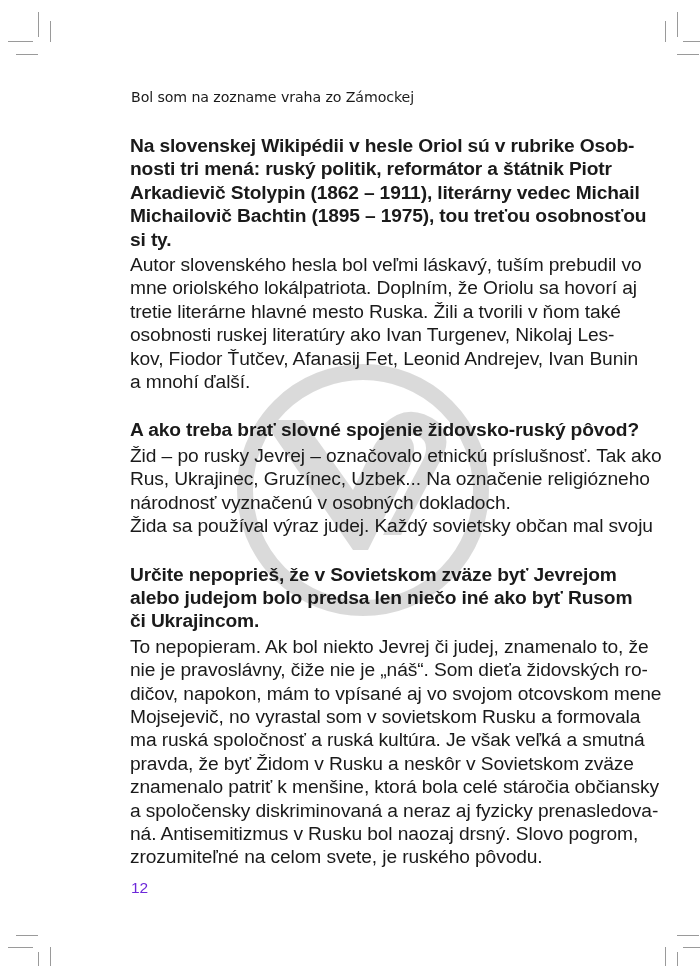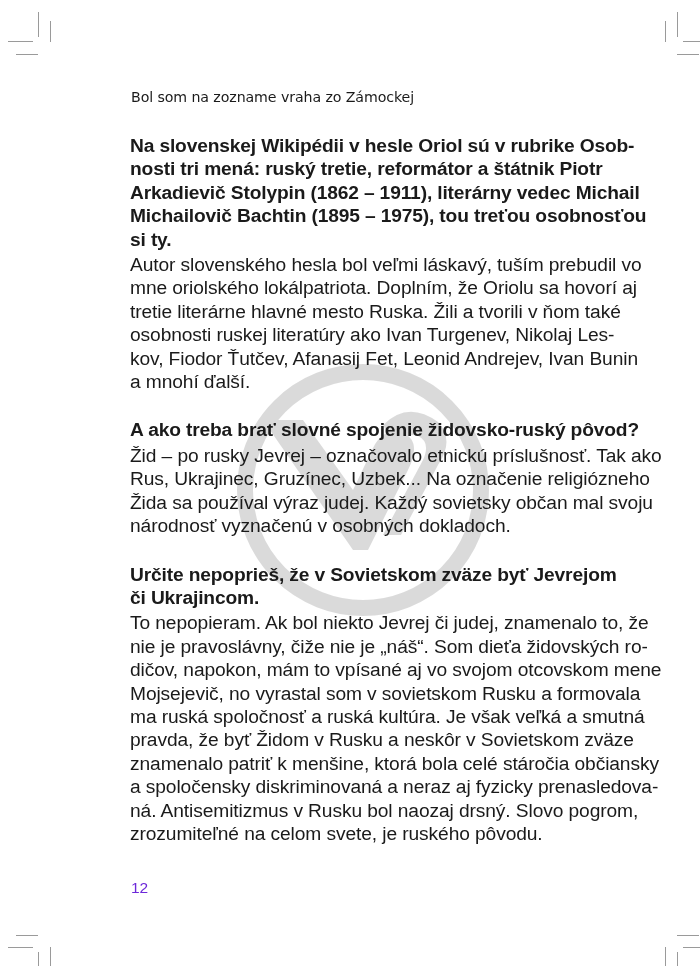--- a/index.html
+++ b/index.html
@@ -117,21 +117,21 @@
   <svg class="watermark" viewBox="0 0 260 260">
     <circle cx="130" cy="130" r="118" fill="none" stroke="#bdbdbd" stroke-width="16"></circle>
     <path d="M30 60 L120 190 L135 190 L175 110 Q190 80 168 72 Q150 68 140 88 L120 130 L70 60 Z" fill="#bdbdbd"></path>
     <path d="M150 65 Q175 40 205 62 Q222 80 205 105 L168 175 L150 175 L190 100 Q198 82 185 76 Q172 72 162 86 Z" fill="#bdbdbd"></path>
   </svg>
 
   <div class="text-block">
 
     <p class="question">
       <span class="line">Na slovenskej Wikipédii v hesle Oriol sú v rubrike Osob-</span>
-      <span class="line">nosti tri mená: ruský tretie, reformátor a štátnik Piotr</span>
+      <span class="line">nosti tri mená: ruský politik, reformátor a štátnik Piotr</span>
       <span class="line">Arkadievič Stolypin (1862 – 1911), literárny vedec Michail</span>
       <span class="line">Michailovič Bachtin (1895 – 1975), tou treťou osobnosťou</span>
       <span class="line last">si ty.</span>
     </p>
     <p class="answer">
       <span class="line">Autor slovenského hesla bol veľmi láskavý, tuším prebudil vo</span>
       <span class="line">mne oriolského lokálpatriota. Doplním, že Oriolu sa hovorí aj</span>
       <span class="line">tretie literárne hlavné mesto Ruska. Žili a tvorili v ňom také</span>
       <span class="line">osobnosti ruskej literatúry ako Ivan Turgenev, Nikolaj Les-</span>
       <span class="line">kov, Fiodor Ťutčev, Afanasij Fet, Leonid Andrejev, Ivan Bunin</span>
@@ -139,28 +139,29 @@
     </p>
 
     <div class="gap"></div>
 
     <p class="question">
       <span class="line">A ako treba brať slovné spojenie židovsko-ruský pôvod?</span>
     </p>
     <p class="answer">
       <span class="line">Žid – po rusky Jevrej – označovalo etnickú príslušnosť. Tak ako</span>
       <span class="line">Rus, Ukrajinec, Gruzínec, Uzbek... Na označenie religiózneho</span>
+      <span class="line last">národnosť vyznačenú v osobných dokladoch.</span>
       <span class="line">Žida sa používal výraz judej. Každý sovietsky občan mal svoju</span>
-      <span class="line last">národnosť vyznačenú v osobných dokladoch.</span>
     </p>
 
     <div class="gap"></div>
 
     <p class="question">
       <span class="line">Určite nepoprieš, že v Sovietskom zväze byť Jevrejom</span>
+      <span class="line">alebo judejom bolo predsa len niečo iné ako byť Rusom</span>
       <span class="line last">či Ukrajincom.</span>
     </p>
     <p class="answer">
       <span class="line">To nepopieram. Ak bol niekto Jevrej či judej, znamenalo to, že</span>
       <span class="line">nie je pravoslávny, čiže nie je „náš“. Som dieťa židovských ro-</span>
       <span class="line">dičov, napokon, mám to vpísané aj vo svojom otcovskom mene</span>
       <span class="line">Mojsejevič, no vyrastal som v sovietskom Rusku a formovala</span>
       <span class="line">ma ruská spoločnosť a ruská kultúra. Je však veľká a smutná</span>
       <span class="line">pravda, že byť Židom v Rusku a neskôr v Sovietskom zväze</span>
       <span class="line">znamenalo patriť k menšine, ktorá bola celé stáročia občiansky</span>

